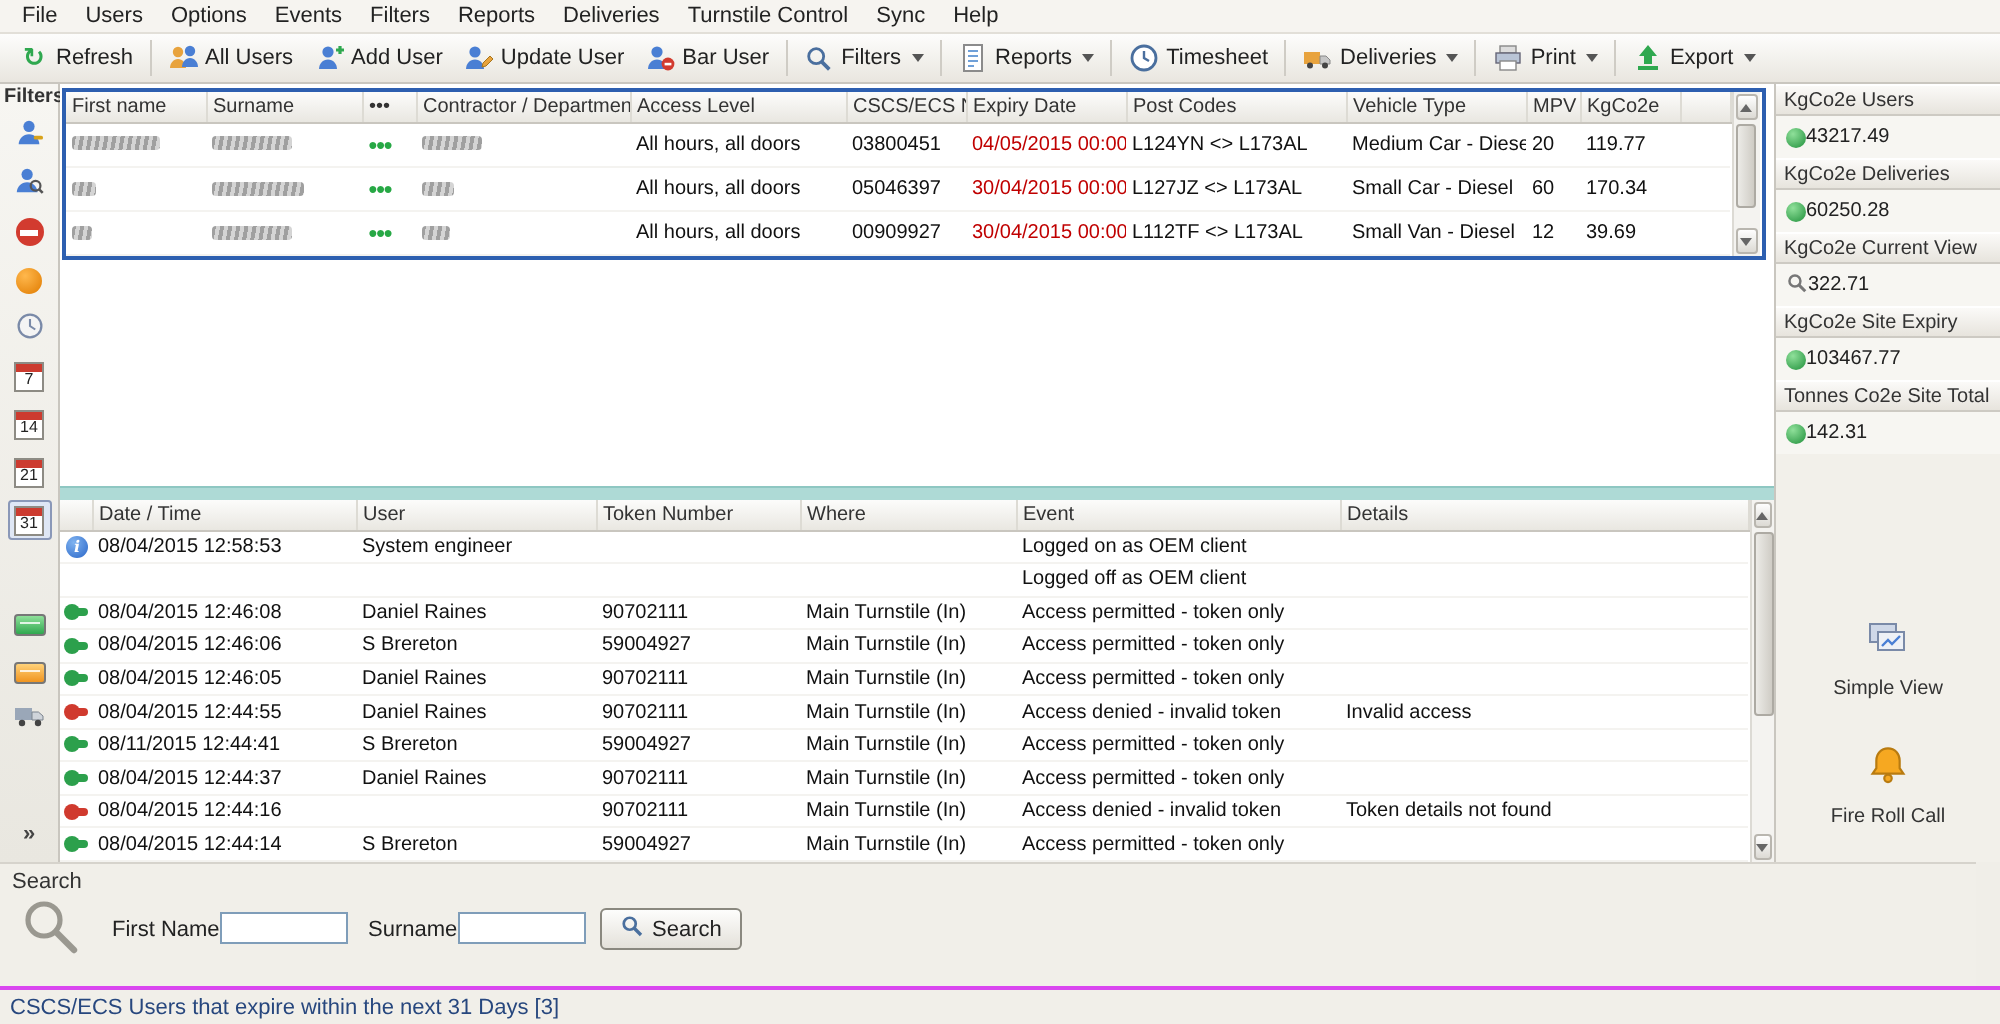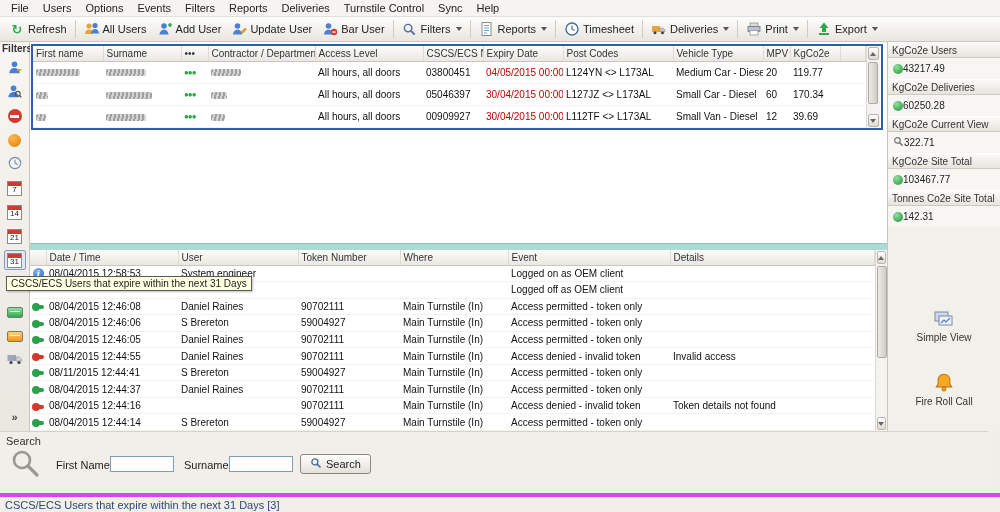--- a/index.html
+++ b/index.html
@@ -64,35 +64,35 @@
   .key::before{content:"";position:absolute;left:-1px;top:-2px;width:8px;height:8px;border-radius:50%;background:inherit}
   .key.r{background:#d03a2e}
   .info{display:inline-block;width:11px;height:11px;border-radius:50%;background:radial-gradient(circle at 35% 30%,#7fb3f0,#2a66c8);color:#fff;font:italic bold 8px "DejaVu Serif",serif;line-height:11px;text-align:center;vertical-align:middle}
 
   
   .rpanel{width:112px;background:#f2f0ea;position:relative}
   .rphead{height:16px;background:linear-gradient(#fbfaf8,#e7e4dd);border-top:1px solid #fff;border-bottom:1px solid #cdcac3;font-size:10px;color:#333;padding:2px 4px 0;white-space:nowrap;overflow:hidden}
   .rpval{height:21px;display:flex;align-items:center;gap:0;padding:0 5px;font-size:10px;color:#222;background:#f7f6f2}
   .globe{width:10px;height:10px;border-radius:50%;background:radial-gradient(circle at 35% 30%,#8fe09a,#1f8f3a);flex:0 0 auto}
   .feature{position:absolute;left:0;width:100%;text-align:center;font-size:10px;color:#333}
-  .feature .flabel{display:block;margin-top:0}
+  .feature .flabel{display:block;margin-top:6px}
 
   
   .tooltip{position:absolute;left:6px;top:276px;background:#ffffe1;border:1px solid #5a5a5a;padding:1px 4px;font-size:10px;white-space:nowrap;z-index:99;color:#222;box-shadow:1px 1px 2px rgba(0,0,0,.25)}
 
   
   .search{position:absolute;top:431px;left:0;width:988px;height:62px;background:#f1efe9;border-top:1px solid #d6d3cc}
   .search-title{position:absolute;top:3px;left:6px;font-size:11px;color:#333}
   .bigmag{position:absolute;left:10px;top:16px}
   .slabel{position:absolute;top:27px;font-size:11px;color:#222}
   .sinput{position:absolute;top:24px;height:16px;width:64px;border:1px solid #7f9db9;background:#fff;font-size:10px;padding:0 2px;font-family:"Liberation Sans",sans-serif}
   .sbtn{position:absolute;top:22px;left:300px;display:flex;align-items:center;gap:4px;border:1px solid #8a887f;border-radius:3px;background:linear-gradient(#fdfdfc,#e4e1da);padding:2px 9px;font-size:11px}
 
   
-  .statusbar{position:absolute;top:493px;left:0;width:1000px;height:19px;background:#f1efe9;border-top:4px solid #d946ef;display:flex;align-items:center;padding:0 5px;font-size:11px;color:#27477e}
+  .statusbar{position:absolute;top:493px;left:0;width:1000px;height:19px;background:#f1efe9;border-top:2px solid #d946ef;display:flex;align-items:center;padding:0 5px;font-size:11px;color:#27477e}
 </style>
 </head>
 <body>
 
 <div class="app">
 
   <div class="menubar">
     <span class="mi">File</span>
     <span class="mi">Users</span>
     <span class="mi">Options</span>
@@ -533,21 +533,21 @@
         <div class="rphead"><span>KgCo2e Current View</span></div>
         <div class="rpval">
           <span><svg width="11" height="11" viewBox="0 0 16 16">
                 <circle cx="6.5" cy="6.5" r="4" fill="none" stroke="#777" stroke-width="1.8"></circle>
                 <line x1="9.5" y1="9.5" x2="14" y2="14" stroke="#777" stroke-width="2.2"></line>
               </svg></span>
           <span>322.71</span>
         </div>
       </div>
       <div>
-        <div class="rphead"><span>KgCo2e Site Total</span></div>
+        <div class="rphead"><span>KgCo2e Site Expiry</span></div>
         <div class="rpval">
             <span class="globe"></span>
             <span>103467.77</span>
           </div>
       </div>
       <div>
         <div class="rphead"><span>Tonnes Co2e Site Total</span></div>
         <div class="rpval">
             <span class="globe"></span>
             <span>142.31</span>
@@ -565,21 +565,20 @@
       <div class="feature" style="top:330px">
         <span><svg width="22" height="22" viewBox="0 0 20 20">
               <path d="M10 2c3.2 0 5.3 2.4 5.3 5.5V11l1.7 2.5H3L4.7 11V7.5C4.7 4.4 6.8 2 10 2z" fill="#f6a821" stroke="#b97b10"></path>
               <circle cx="10" cy="15.6" r="1.7" fill="#f6a821" stroke="#b97b10"></circle>
             </svg></span>
         <span class="flabel">Fire Roll Call</span>
       </div>
     </div>
   </div>
 
-  <div class="tooltip">CSCS/ECS Users that expire within the next 31 Days</div>
 
   <div class="search">
     <span class="search-title">Search</span>
     <span class="bigmag"><svg width="32" height="32" viewBox="0 0 32 32">
           <circle cx="12" cy="12" r="8" fill="none" stroke="#9a9890" stroke-width="2.6"></circle>
           <line x1="18" y1="18" x2="27" y2="27" stroke="#9a9890" stroke-width="3.2" stroke-linecap="round"></line>
         </svg></span>
     <span class="slabel" style="left:56px">First Name:</span>
     <input class="sinput" style="left: 110px;" type="text" value="">
     <span class="slabel" style="left:184px">Surname:</span>

